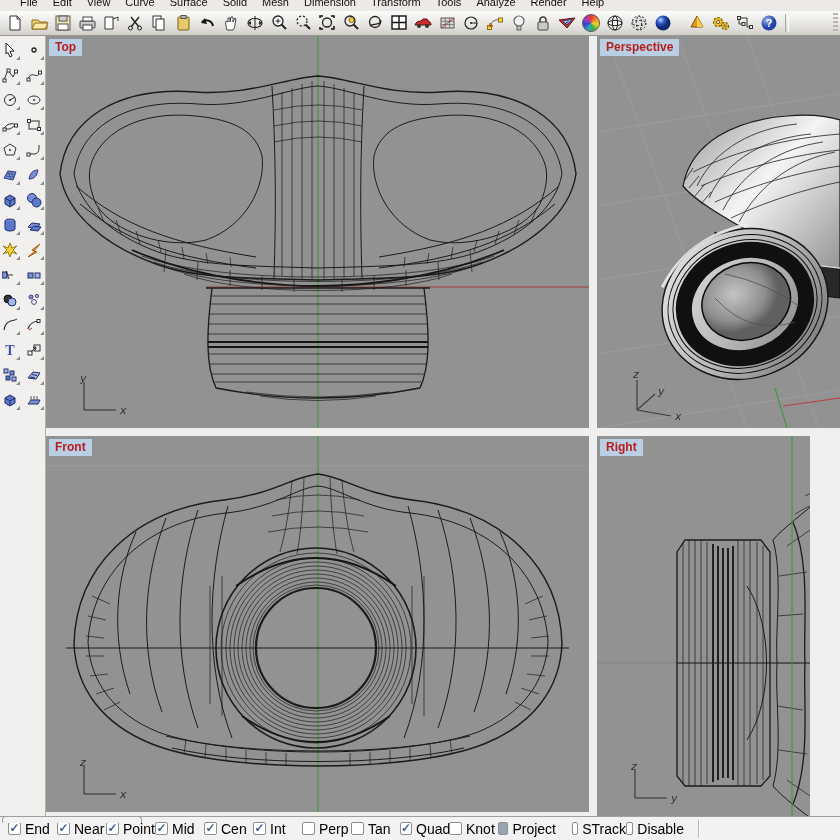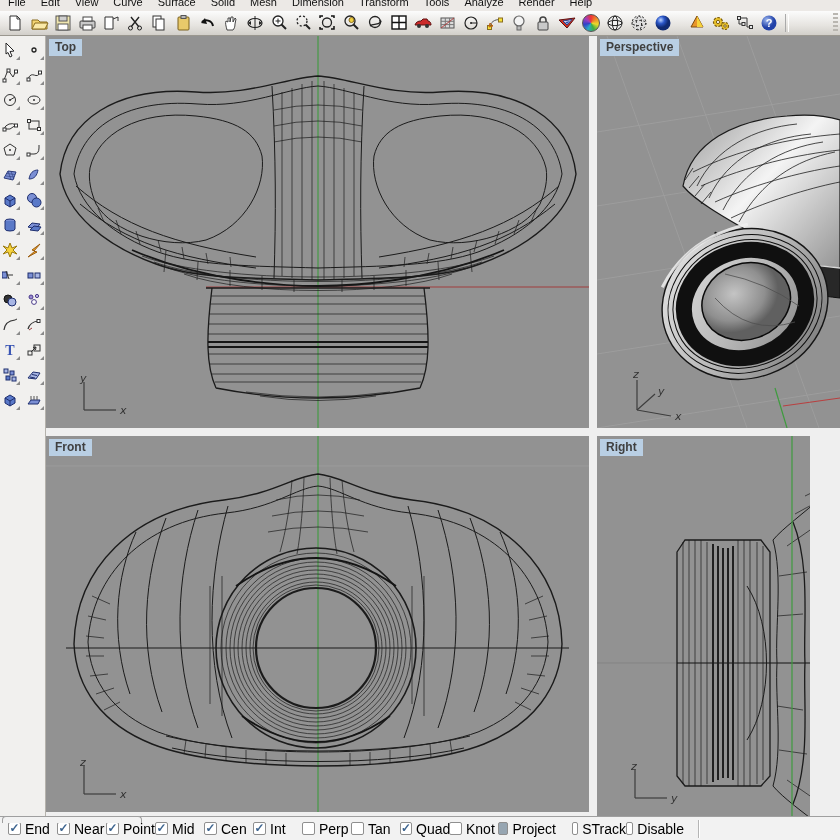--- a/index.html
+++ b/index.html
@@ -1,21 +1,21 @@
 <!DOCTYPE html>
 <html><head>
 <meta charset="utf-8">
 <style>
   html,body{margin:0;padding:0;}
   #app{position:relative;width:840px;height:840px;background:#d6d3ce;overflow:hidden;
        font-family:"Liberation Sans",sans-serif;-webkit-font-smoothing:antialiased;}
 
   
   .menubar{position:absolute;left:0;top:0;width:840px;height:17px;background:#ece9e6;
-           overflow:hidden;display:flex;align-items:flex-start;padding-left:8px;box-sizing:border-box;}
+           overflow:hidden;display:flex;align-items:flex-start;padding-left:20px;box-sizing:border-box;}
   .menubar .mi{font-size:11px;line-height:15px;margin-top:-5px;margin-right:15px;color:#111;white-space:nowrap;cursor:default;}
 
   
   .toolbar{position:absolute;left:0;top:11px;width:840px;height:25px;
            background:linear-gradient(#fcfcfc,#e6e4e0 60%,#d2cfca);border-bottom:1px solid #9a978f;
            display:flex;align-items:center;padding-left:3px;box-sizing:border-box;}
   .tb{width:24px;height:22px;display:flex;align-items:center;justify-content:center;flex:0 0 auto;position:relative;}
   .tb svg{display:block;}
   .tb-sep{width:10px;height:22px;flex:0 0 auto;}
   .tb-groove{width:2px;height:18px;margin:0 4px;border-left:1px solid #aaa;border-right:1px solid #fff;flex:0 0 auto;}
@@ -29,21 +29,21 @@
   .si{width:21px;height:24px;display:flex;align-items:center;justify-content:center;position:relative;background:#f1f0ee;}
   .si::after{content:"";position:absolute;right:1px;bottom:2px;border-left:4px solid transparent;border-bottom:4px solid #8a8a8a;}
 
   
   .workspace{position:absolute;left:46px;top:36px;width:794px;height:780px;background:#efefef;}
   .vp{position:absolute;background:#929292;overflow:hidden;}
   .vp-top{left:0;top:0;width:543px;height:392px;}
   .vp-persp{left:551px;top:0;width:260px;height:392px;padding-left:19px;}
   .vp-front{left:0;top:400px;width:543px;height:376px;}
   .vp-right{left:551px;top:400px;width:213px;height:380px;}
-  .vp .chip{position:absolute;left:3px;top:3px;background:#b9cfe4;color:#404040;font-weight:bold;
+  .vp .chip{position:absolute;left:3px;top:3px;background:#b9cfe4;color:#b91c1c;font-weight:bold;
             font-size:12px;padding:1px 6px 2px 6px;z-index:5;letter-spacing:0;}
   .vp svg.scene{position:absolute;left:0;top:0;}
   .vp svg.axis{position:absolute;left:24px;bottom:8px;z-index:4;}
   .axis line{stroke:#3d3d3d;stroke-width:1.2;}
   .axis text{font-family:"DejaVu Sans",sans-serif;font-size:11px;font-style:italic;fill:#333;}
 
   
   .statusbar{position:absolute;left:0;top:816px;width:840px;height:24px;background:#f2f2f2;
              border-top:1px solid #9f9f9f;display:flex;align-items:center;box-sizing:border-box;padding-left:8px;}
   .statusbar .tabghost{position:absolute;left:2px;top:-1px;width:138px;height:6px;background:#f2f2f2;

